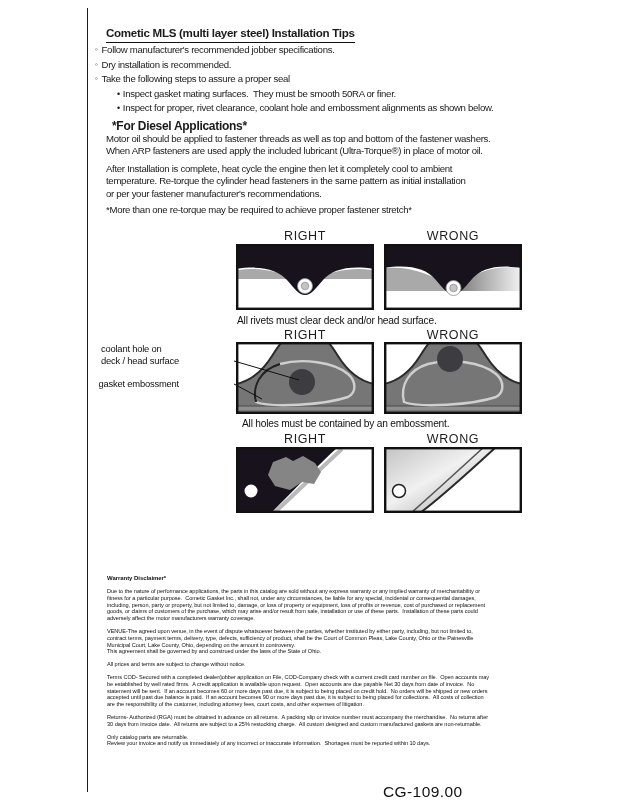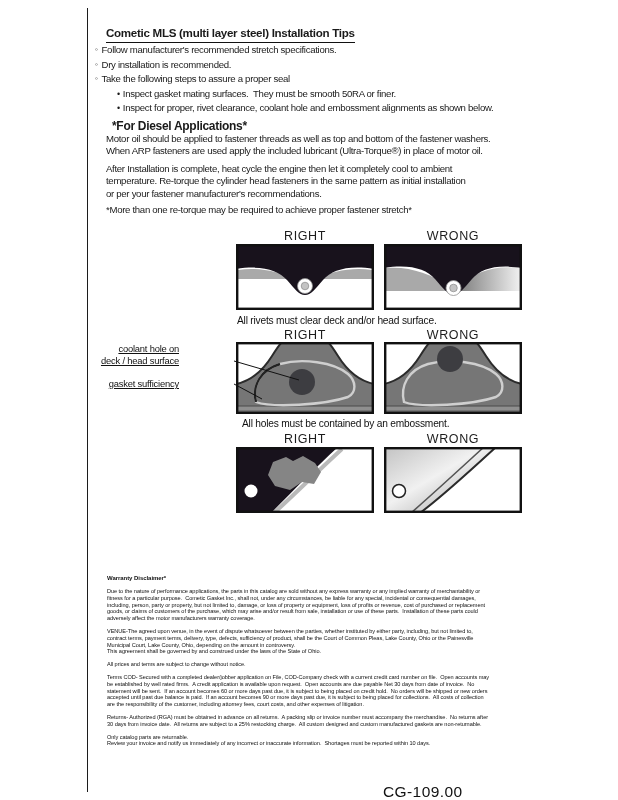--- a/index.html
+++ b/index.html
@@ -17,40 +17,40 @@
   .bullet.sub{margin-left:22px;}
   .bullet .m2{font-size:9px;margin-right:3px;}
 
   .h2{position:absolute;font-size:12px;font-weight:bold;letter-spacing:-0.3px;white-space:pre;}
   .para{position:absolute;font-size:9.6px;letter-spacing:-0.3px;line-height:12.3px;white-space:pre;}
 
   .hdr{position:absolute;width:138px;text-align:center;font-size:12.5px;letter-spacing:0.6px;color:#1c1c1c;white-space:pre;}
   .dbox{position:absolute;width:138px;}
   .dbox svg{display:block;}
   .caption{position:absolute;font-size:10.2px;letter-spacing:-0.2px;line-height:13px;white-space:pre;color:#111;}
-  .dlabel{position:absolute;right:386px;text-align:right;font-size:9.4px;letter-spacing:-0.2px;line-height:11.5px;white-space:pre;color:#111;text-decoration:underline;}
+  .dlabel{position:absolute;right:386px;font-size:9.4px;letter-spacing:-0.2px;line-height:11.5px;white-space:pre;color:#111;}
   #leaders{position:absolute;left:0;top:0;pointer-events:none;}
 
   .fineprint{position:absolute;left:107px;top:575px;width:440px;color:#111;}
   .fp-h{font-size:6px;font-weight:bold;letter-spacing:-0.05px;margin:0 0 7px 0;white-space:pre;}
   .fp{font-size:5.6px;letter-spacing:-0.05px;line-height:6.8px;margin:0 0 6px 0;white-space:pre;}
 
   .pagecode{position:absolute;left:383px;top:756px;font-size:15.5px;letter-spacing:0.4px;color:#111;white-space:pre;margin-top:27px;}
 </style>
 </head>
 <body>
 
 <div id="page">
 
   <div class="rule-left"></div>
 
   <div class="title">Cometic MLS (multi layer steel) Installation Tips</div>
 
   <div class="bullets">
-    <div class="bullet"><span class="m1">◦</span><span>Follow manufacturer's recommended stretch specifications.</span></div>
+    <div class="bullet"><span class="m1">◦</span><span>Follow manufacturer's recommended jobber specifications.</span></div>
     <div class="bullet"><span class="m1">◦</span><span>Dry installation is recommended.</span></div>
     <div class="bullet"><span class="m1">◦</span><span>Take the following steps to assure a proper seal</span></div>
     <div class="bullet sub"><span class="m2">•</span><span>Inspect gasket mating surfaces.  They must be smooth 50RA or finer.</span></div>
     <div class="bullet sub"><span class="m2">•</span><span>Inspect for proper, rivet clearance, coolant hole and embossment alignments as shown below.</span></div>
   </div>
 
   <div class="h2" style="left:112px;top:119px;">*For Diesel Applications*</div>
   <div class="para" style="left:106px;top:133px;">Motor oil should be applied to fastener threads as well as top and bottom of the fastener washers.
 When ARP fasteners are used apply the included lubricant (Ultra-Torque®) in place of motor oil.</div>
   <div class="para" style="left:106px;top:163px;">After Installation is complete, heat cycle the engine then let it completely cool to ambient
@@ -91,21 +91,21 @@
     </svg>
   </div>
 
   <div class="caption" style="left:237px;top:314px;">All rivets must clear deck and/or head surface.</div>
 
   <div class="hdr" style="left:236px;top:328px;">RIGHT</div>
   <div class="hdr" style="left:384px;top:328px;">WRONG</div>
 
   <div class="dlabel" style="top:343px;">coolant hole on
 deck / head surface</div>
-  <div class="dlabel" style="top:378px;">gasket sufficiency</div>
+  <div class="dlabel" style="top:378px;">gasket embossment</div>
 
   <div class="dbox" style="left:236px;top:342px;">
     <svg width="138" height="72" viewBox="0 0 138 72">
       <rect x="0" y="0" width="138" height="72" fill="#ffffff"></rect>
       <path d="M0,72 V42 C14,39 26,30 36,14 C41,6 44,2 46,0 H92 C94,2 97,6 102,14 C112,30 124,39 138,42 V72 Z" fill="#767676"></path>
       <path d="M0,42 C14,39 26,30 36,14 C41,6 44,2 46,0" fill="none" stroke="#2b2b2b" stroke-width="2"></path>
       <path d="M92,0 C94,2 97,6 102,14 C112,30 124,39 138,42" fill="none" stroke="#2b2b2b" stroke-width="2"></path>
       <rect x="0" y="64" width="138" height="4" fill="#8f8f8f"></rect>
       <line x1="0" y1="64" x2="138" y2="64" stroke="#4a4a4a" stroke-width="1"></line>
       <path d="M20,60 C16,44 24,28 44,22 C66,16 98,20 112,32 C120,39 121,50 112,55 C88,63 36,66 20,60 Z" fill="none" stroke="#cfcfcf" stroke-width="2.4"></path>

